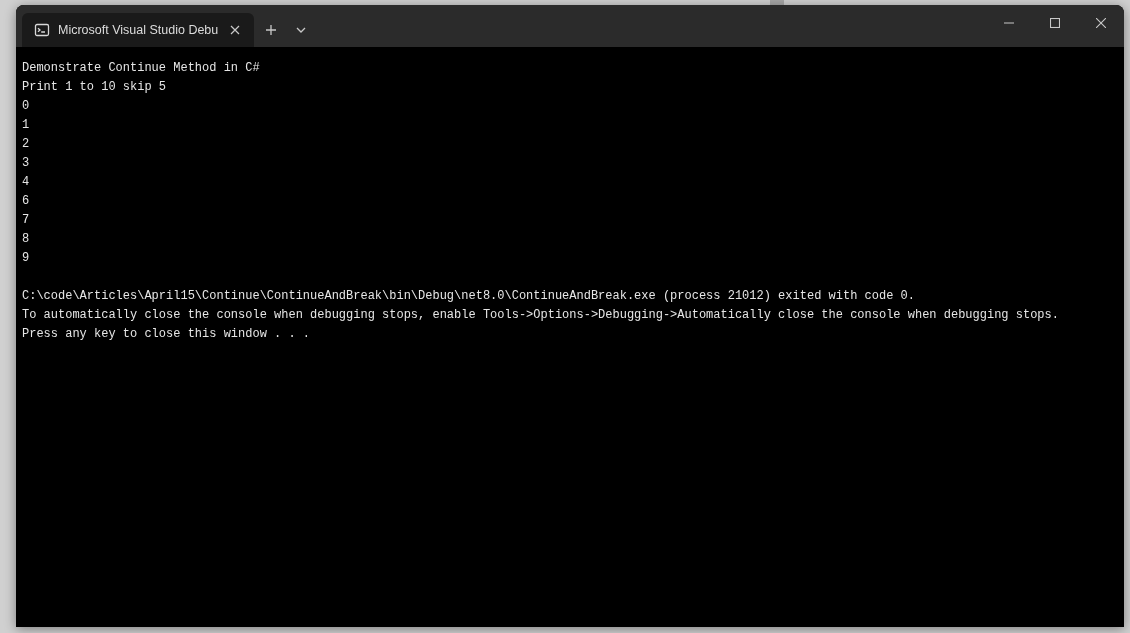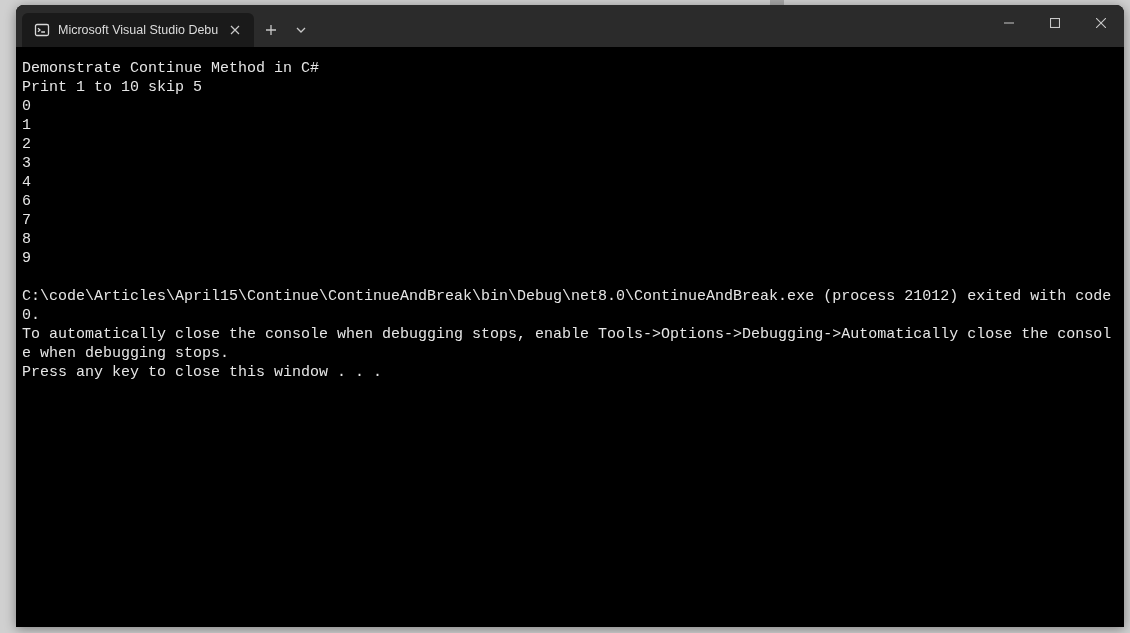--- a/index.html
+++ b/index.html
@@ -115,21 +115,21 @@
     }
     .console-body {
       position: absolute;
       top: 42px;
       left: 0;
       right: 0;
       bottom: 0;
       background: #000;
       padding: 12px 6px 0 6px;
       font-family: Consolas, 'Courier New', monospace;
-      font-size: 15px;
+      font-size: 12px;
       line-height: 19px;
       color: #e6e6e6;
       white-space: pre-wrap;
       word-break: break-all;
       overflow: hidden;
     }
     .top-remnant {
       position: absolute;
       top: 0;
       left: 770px;

